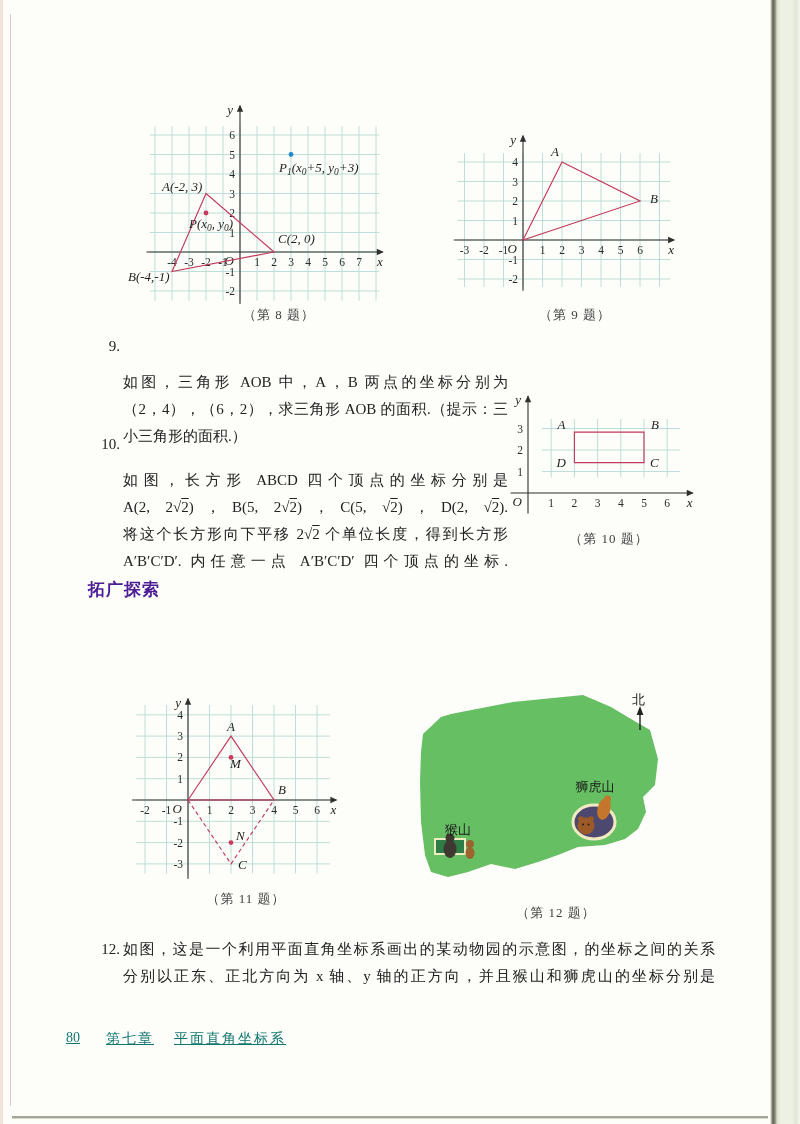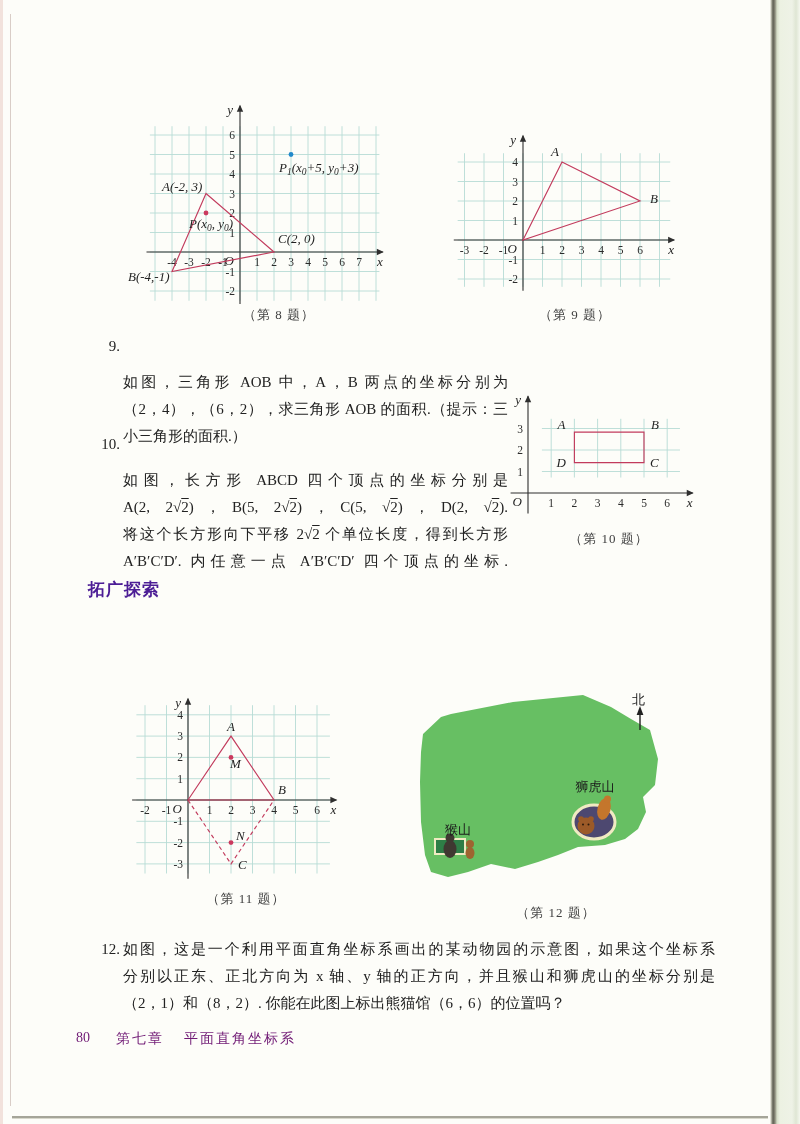--- a/index.html
+++ b/index.html
@@ -29,21 +29,21 @@
   .pnum{position:absolute;left:0;top:0;width:32px;text-align:right;}
   .plines{margin-left:35px;}
   .pline{white-space:nowrap;}
   .pline.j{white-space:normal;text-align:justify;text-align-last:justify;}
   .p-narrow .plines{width:385px;margin-top:36px;}
   .p-wide .plines{width:592px;}
   .rad .vin{text-decoration:overline;}
 
   .section-header{position:absolute;font-family:"Liberation Sans","DejaVu Sans",sans-serif;
     font-weight:bold;font-size:17px;color:#4c1d95;letter-spacing:1px;}
-  .footer{position:absolute;left:76px;top:1030px;font-size:14px;color:#701a75;display:flex;}
+  .footer{position:absolute;left:66px;top:1030px;font-size:14px;color:#0f766e;display:flex;text-decoration:underline;}
   .footer .pageno{margin-right:26px;}
   .footer .chap{margin-right:20px;letter-spacing:2px;}
   .footer .title{letter-spacing:2px;}
 </style>
 </head>
 <body>
 
 <div class="page">
   <div class="left-strip"></div>
   <div class="left-line"></div>
@@ -296,23 +296,22 @@
         <polygon points="242,24 238.6,33 245.4,33" fill="#222"></polygon>
         <text class="mlabel" text-anchor="middle" x="197" y="109">狮虎山</text>
         <text class="mlabel" text-anchor="middle" x="60" y="152" font-size="12.5">猴山</text>
       </svg>
     <figcaption class="cap" style="margin-top:20px;">（第 12 题）</figcaption>
   </figure>
 
   <div class="problem p-wide" style="left:88px;top:916px;margin-top:20px;">
     <div class="pnum">12.</div>
     <div class="plines">
-      <div class="pline j">如图，这是一个利用平面直角坐标系画出的某动物园的示意图，如果这个坐标系</div>
+      <div class="pline j">如图，这是一个利用平面直角坐标系画出的某动物园的示意图，的坐标之间的关系</div>
       <div class="pline j">分别以正东、正北方向为 x 轴、y 轴的正方向，并且猴山和狮虎山的坐标分别是</div>
-      <div class="pline">（2，1）和（8，2）. 你能在此图上标出熊猫馆（6，6）的位置吗？</div>
     </div>
   </div>
 
   <div class="footer">
     <span class="pageno">80</span>
     <span class="chap">第七章</span>
     <span class="title">平面直角坐标系</span>
   </div>
 </div>
 

